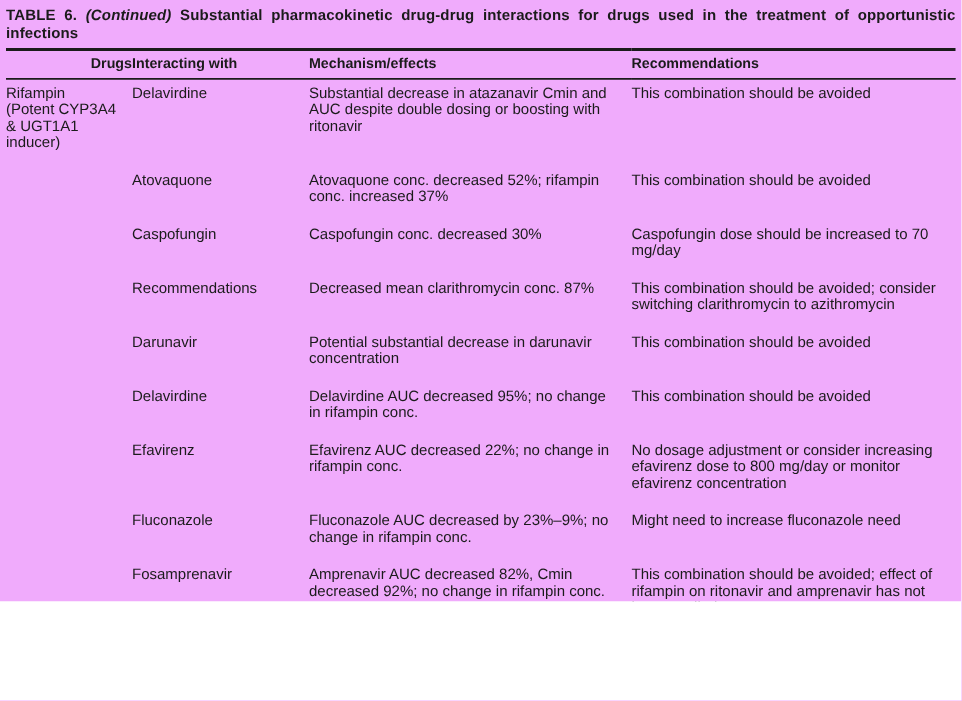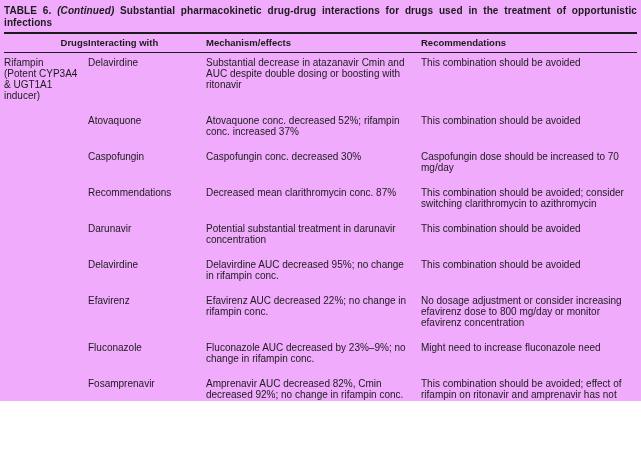--- a/index.html
+++ b/index.html
@@ -129,21 +129,21 @@
       <td>This combination should be avoided; consider switching clarithromycin to azithromycin</td>
     </tr>
 
 
     <tr>
       <td>
         <span class="drug-name"></span>
         <span class="drug-qualifier"></span>
       </td>
       <td>Darunavir</td>
-      <td>Potential substantial treatment in darunavir concentration</td>
+      <td>Potential substantial decrease in darunavir concentration</td>
       <td>This combination should be avoided</td>
     </tr>
 
     <tr>
       <td>
         <span class="drug-name"></span>
         <span class="drug-qualifier"></span>
       </td>
       <td>Delavirdine</td>
       <td>Delavirdine AUC decreased 95%; no change in rifampin conc.</td>

